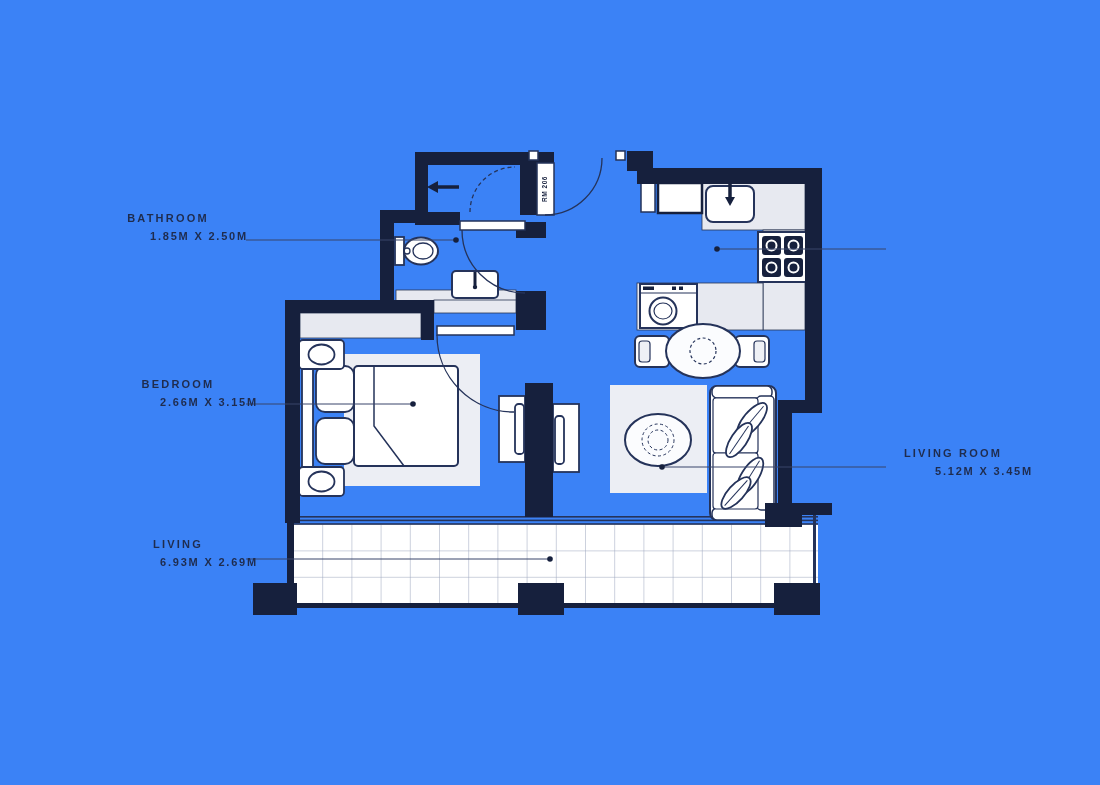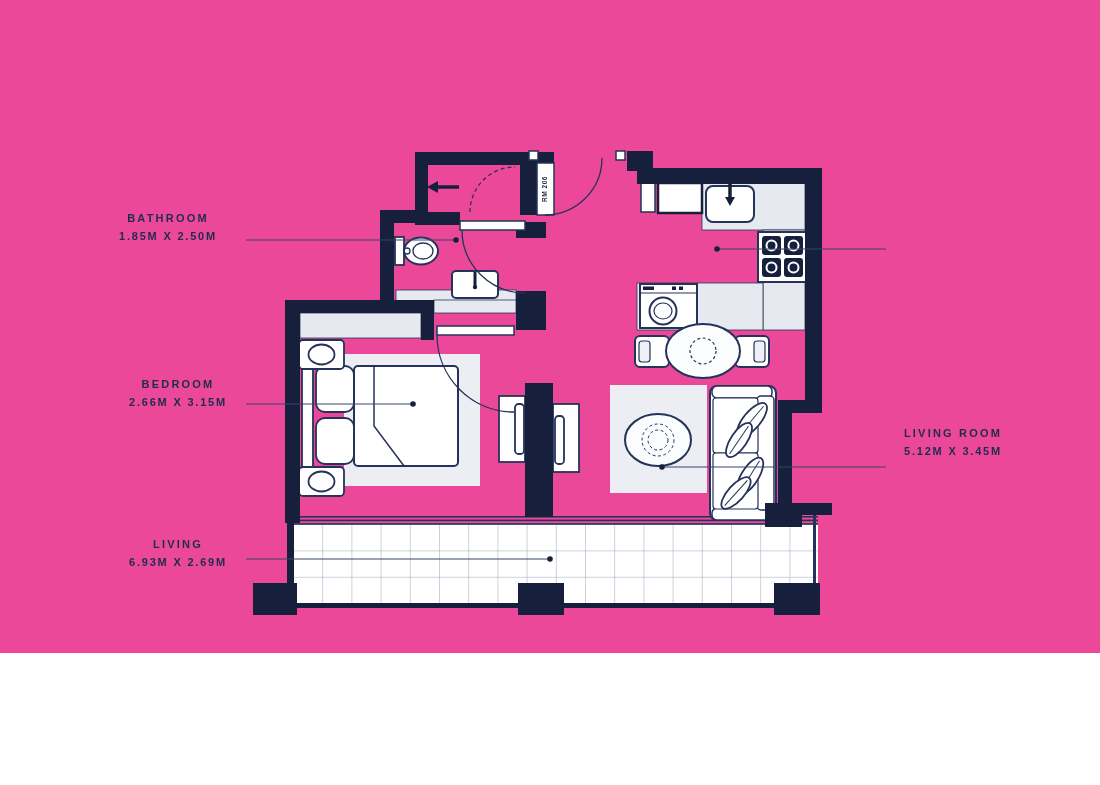--- a/index.html
+++ b/index.html
@@ -1,21 +1,21 @@
 <!DOCTYPE html>
 <html><head>
 <meta charset="utf-8">
 <style>
   html,body{margin:0;padding:0;background:#ffffff;}
-  #stage{position:relative;width:1100px;height:653px;background:#ec4899;overflow:hidden;
+  #stage{position:relative;width:1100px;height:785px;background:#3b82f6;overflow:hidden;
          font-family:"Liberation Sans", sans-serif;}
   #plan-svg{position:absolute;left:0;top:0;}
   .room-label{position:absolute;text-align:center;font-weight:bold;font-size:11px;
               letter-spacing:2.2px;color:#1f2c4e;line-height:18px;white-space:nowrap;}
-  .rl-dims{letter-spacing:1.8px;}
+  .rl-dims{letter-spacing:1.8px;text-align:right;}
   #unit-door-label{position:absolute;left:520px;top:181px;width:50px;height:16px;line-height:16px;
               transform:rotate(-90deg);font-size:6.5px;font-weight:bold;letter-spacing:.5px;
               color:#16203d;text-align:center;}
 </style>
 </head>
 <body>
 
 <div id="stage">
 
 <svg id="plan-svg" width="1100" height="785" viewBox="0 0 1100 785">
@@ -233,21 +233,21 @@
 </svg>
 
 <div class="room-label" style="left:88px;top:209px;width:160px">
   <div class="rl-name">BATHROOM</div>
   <div class="rl-dims">1.85M X 2.50M</div>
 </div>
 <div class="room-label" style="left:98px;top:375px;width:160px">
   <div class="rl-name">BEDROOM</div>
   <div class="rl-dims">2.66M X 3.15M</div>
 </div>
-<div class="room-label" style="left:873px;top:424px;width:160px">
+<div class="room-label" style="left:873px;top:444px;width:160px">
   <div class="rl-name">LIVING ROOM</div>
   <div class="rl-dims">5.12M X 3.45M</div>
 </div>
 <div class="room-label" style="left:98px;top:535px;width:160px">
   <div class="rl-name">LIVING</div>
   <div class="rl-dims">6.93M X 2.69M</div>
 </div>
 
 <div id="unit-door-label">RM 206</div>
 

